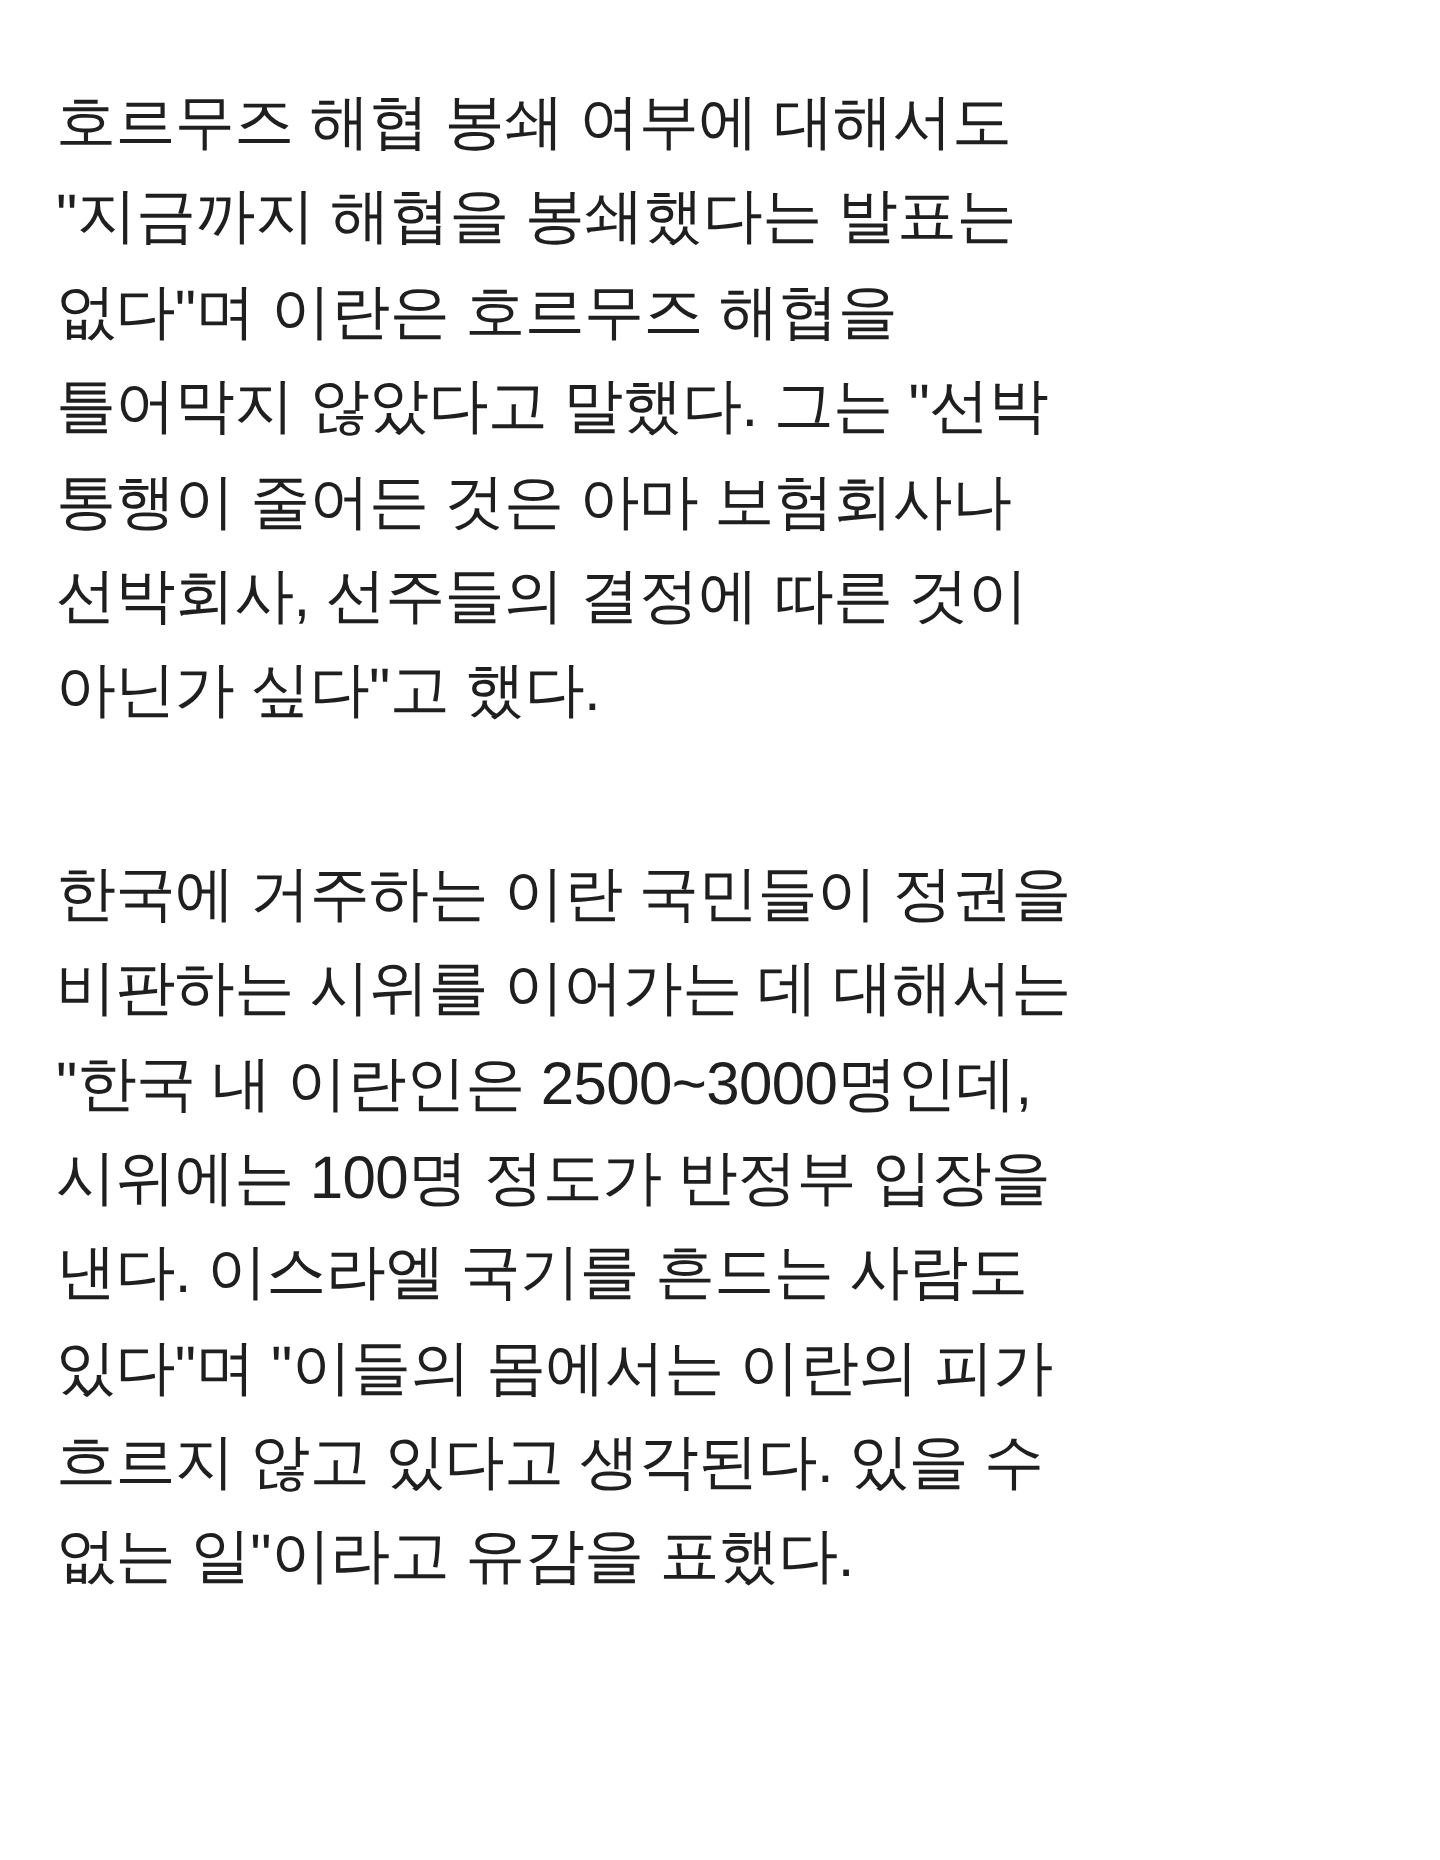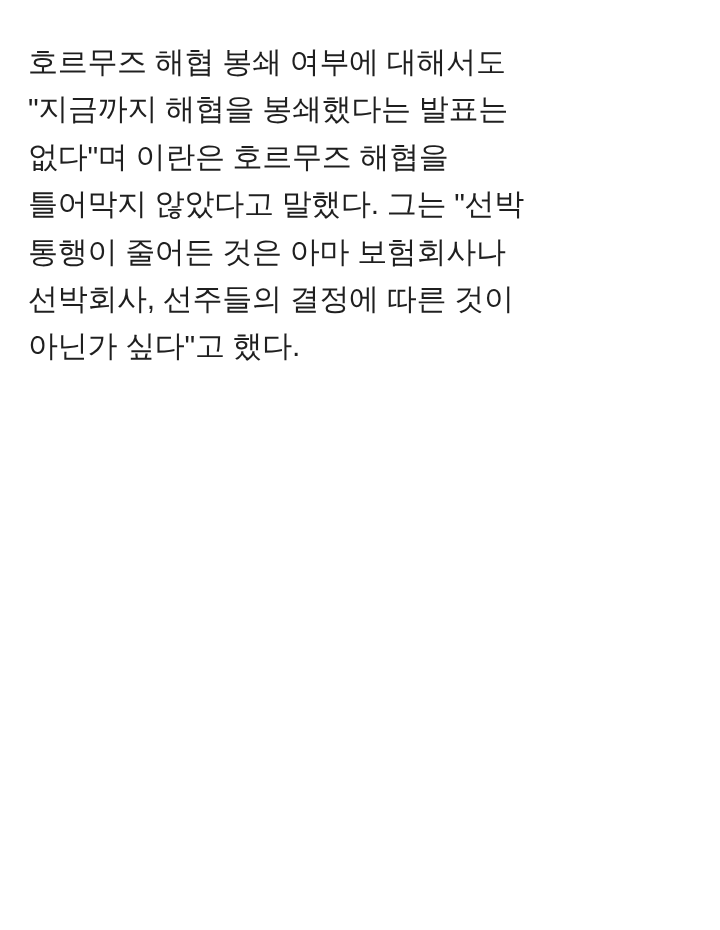--- a/index.html
+++ b/index.html
@@ -32,13 +32,14 @@
   }
   .paragraph + .paragraph {
     margin-top: 54px;
   }
 </style>
 </head>
 <body>
 
 <div class="article">
   <p class="paragraph">호르무즈 해협 봉쇄 여부에 대해서도 "지금까지 해협을 봉쇄했다는 발표는 없다"며 이란은 호르무즈 해협을 틀어막지 않았다고 말했다. 그는 "선박 통행이 줄어든 것은 아마 보험회사나 선박회사, 선주들의 결정에 따른 것이 아닌가 싶다"고 했다.</p>
+  <p class="paragraph">한국에 거주하는 이란 국민들이 정권을 비판하는 시위를 이어가는 데 대해서는 "한국 내 이란인은 2500~3000명인데, 시위에는 100명 정도가 반정부 입장을 낸다. 이스라엘 국기를 흔드는 사람도 있다"며 "이들의 몸에서는 이란의 피가 흐르지 않고 있다고 생각된다. 있을 수 없는 일"이라고 유감을 표했다.</p>
 </div>
 
 </body></html>

